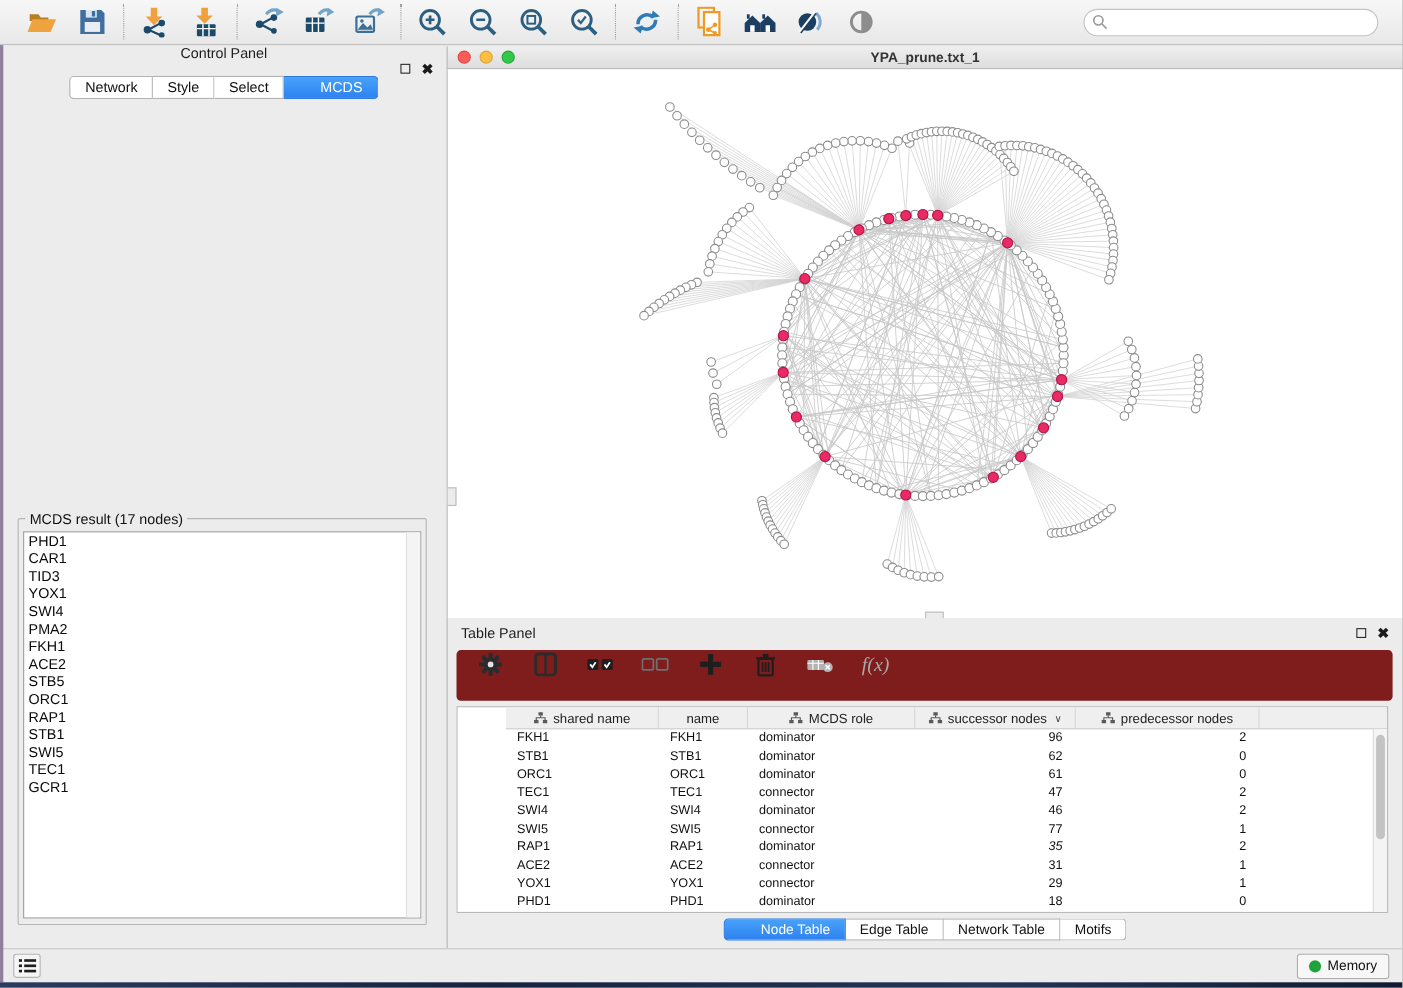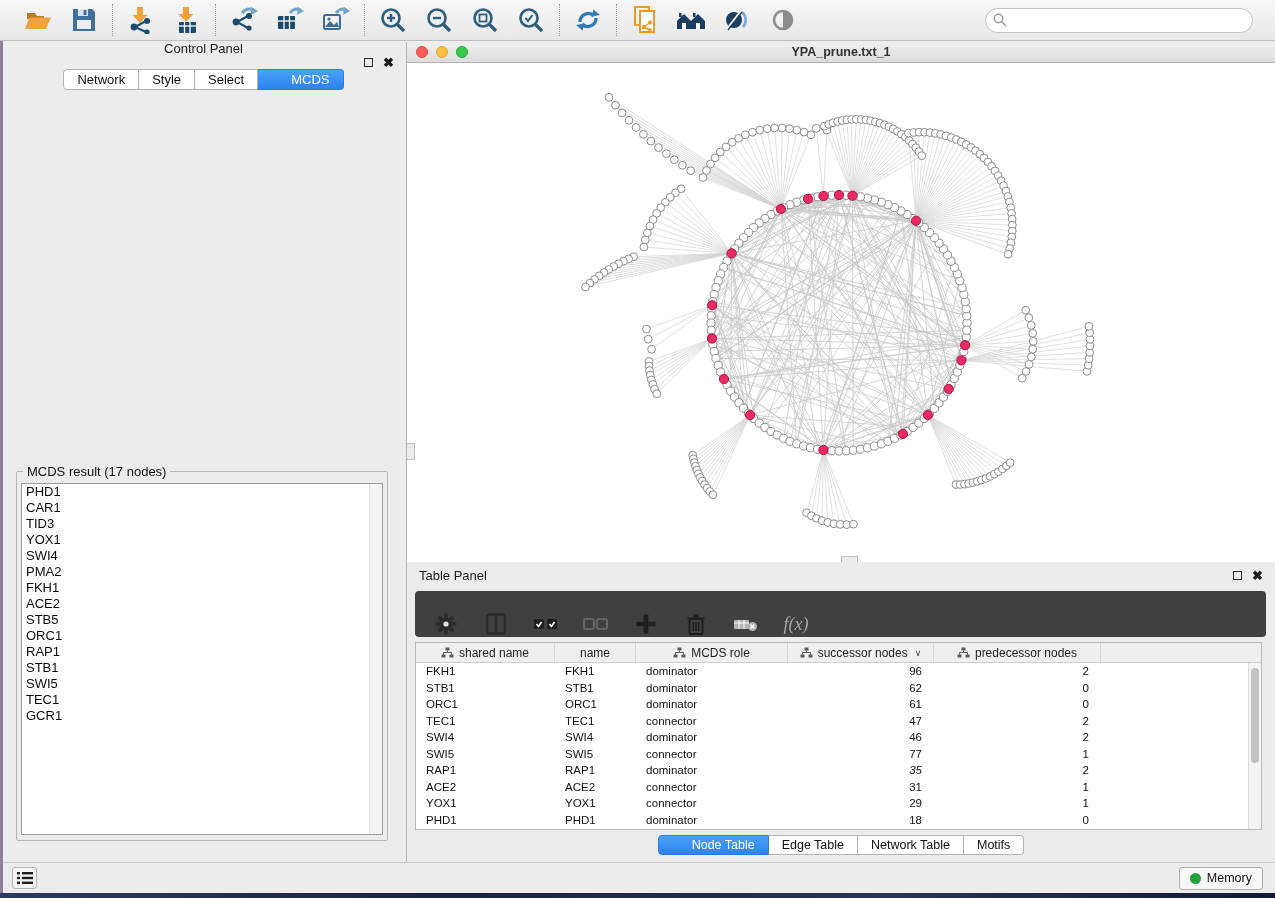--- a/index.html
+++ b/index.html
@@ -76,27 +76,27 @@
                 border-left:1px solid #b5b5b5; overflow:hidden; }
   .split-handle-v { position:absolute; left:-1px; top:380px; width:9px; height:17px; background:#ececec;
                     border:1px solid #bdbdbd; z-index:3; }
   .split-handle-h { position:absolute; left:50%; bottom:-2px; width:17px; height:8px; background:#ececec;
                     border:1px solid #bdbdbd; z-index:3; }
 
   
   .table-panel { position:absolute; left:406px; top:562px; right:0; height:300px; background:#ececec;
                  border-left:1px solid #b5b5b5; }
   .tp-header { height:26px; display:flex; align-items:center; padding:0 12px; }
-  .tp-toolbar { position:absolute; left:8px; right:9px; top:29px; height:46px; background:#404040;
-                border-radius:4px; display:flex; align-items:flex-end; gap:24px; padding-left:18px; }
+  .tp-toolbar { position:absolute; left:8px; right:9px; top:29px; height:46px; background:#7f1d1d;
+                border-radius:4px; display:flex; align-items:flex-start; gap:24px; padding-left:18px; }
   .tp-tbtn { width:26px; height:26px; display:flex; align-items:center; justify-content:center; }
   .fx-label { font-family:"Liberation Serif", serif; font-style:italic; font-size:18px; color:#a9a9a9; }
 
   .ntable { position:absolute; left:8px; right:13px; top:80px; height:188px; background:#fff;
-            border:1px solid #b9b9b9; overflow:hidden; }
+            border:1px solid #b9b9b9; overflow:hidden;padding-left:44px; }
   .thead { display:flex; height:20px; background:#efefef; border-bottom:1px solid #cfcfcf; }
   .th { display:flex; align-items:center; justify-content:center; gap:5px; font-size:12px; color:#222;
         border-right:1px solid #d8d8d8; overflow:hidden; white-space:nowrap; }
   .th.filler { flex:1; border-right:none; }
   .sort-chip { font-size:9px; color:#444; margin-left:2px; }
   .trow { display:flex; height:16.5px; align-items:center; }
   .td { font-size:11.5px; color:#101010; overflow:hidden; white-space:nowrap; }
   .td.l { text-align:left; padding-left:10px; }
   .td.r { text-align:right; padding-right:12px; }
   .vscroll { position:absolute; right:0; top:20px; bottom:0; width:13px; background:#f4f4f4; border-left:1px solid #dcdcdc; }

